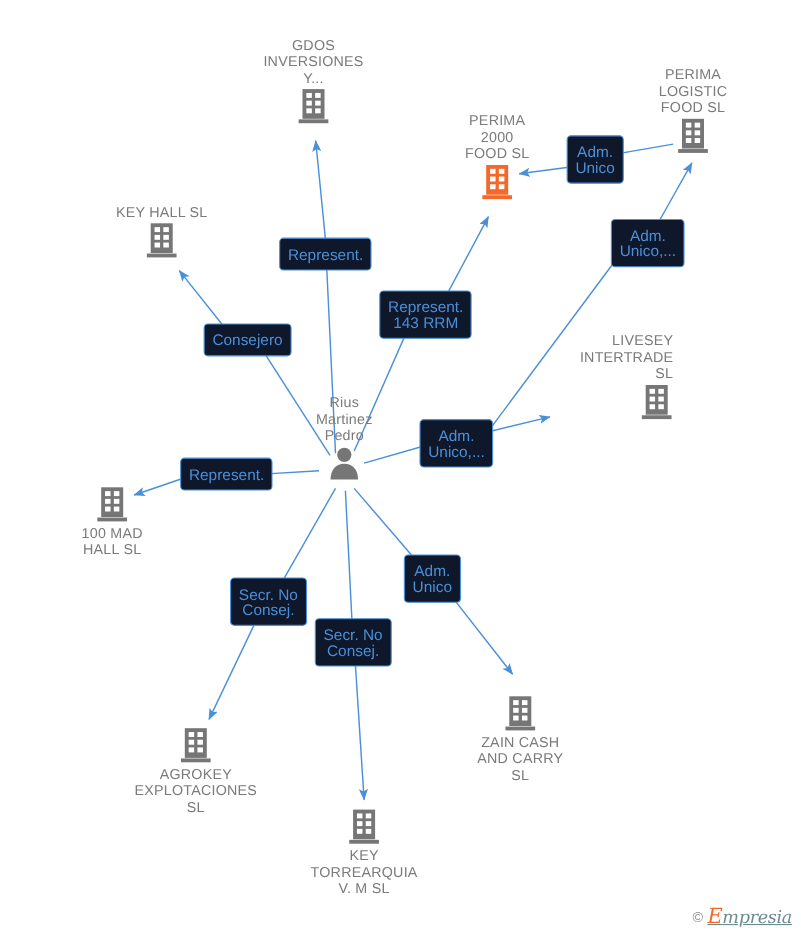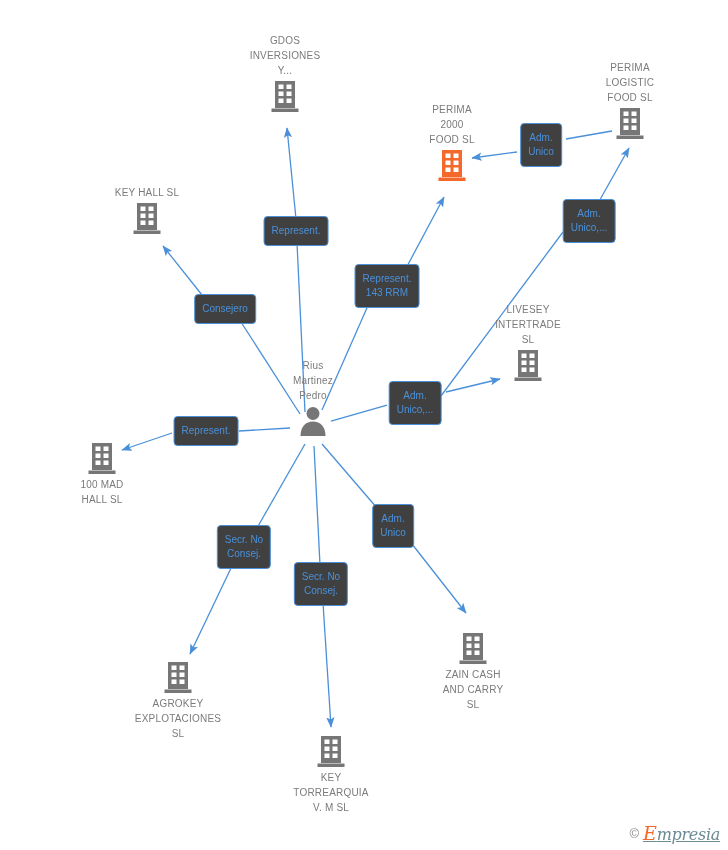--- a/index.html
+++ b/index.html
@@ -24,42 +24,42 @@
     width: 728px;
     height: 850px;
   }
   .node {
     position: absolute;
     width: 130px;
     margin-left: -65px;
     text-align: center;
   }
   .node-label {
-    font-size: 10px;
+    font-size: 13px;
     line-height: 15px;
     color: #7b7b7b;
     letter-spacing: 0.2px;
     white-space: pre-line;
   }
   .node-label.highlight {
     color: #7b7b7b;
   }
   .icon-wrap {
     display: block;
     line-height: 0;
   }
   .node.label-top .icon-wrap { margin-top: 2px; }
   .node.label-bottom .icon-wrap { margin-bottom: 2px; }
   .edge-label {
     position: absolute;
     border: 1px solid #4a90d9;
     border-radius: 4px;
-    background: #404040;
+    background: #0f172a;
     color: #4a90d9;
-    font-size: 10px;
+    font-size: 14px;
     line-height: 14px;
     padding: 7px 7px;
     text-align: center;
     white-space: pre-line;
     transform: translate(-50%, -50%);
     box-sizing: border-box;
   }
   #watermark {
     position: absolute;
     right: 8px;
@@ -197,21 +197,21 @@
         <rect x="16.5" y="4.5" width="5" height="4.5" fill="#ffffff"></rect>
         <rect x="8.5" y="11.5" width="5" height="4.5" fill="#ffffff"></rect>
         <rect x="16.5" y="11.5" width="5" height="4.5" fill="#ffffff"></rect>
         <rect x="8.5" y="18.5" width="5" height="4.5" fill="#ffffff"></rect>
         <rect x="16.5" y="18.5" width="5" height="4.5" fill="#ffffff"></rect>
         <rect x="1.5" y="28.5" width="27" height="3.5" fill="#767676"></rect>
       </svg>
     </span>
   </div>
 
-  <div class="node label-top" style="left:528px; top:302px;">
+  <div class="node label-top" style="left:547px; top:302px;text-align:right;">
     <div class="node-label">LIVESEY
 INTERTRADE
 SL</div>
     <span class="icon-wrap">
       <svg width="30" height="33" viewBox="0 0 30 33">
         <rect x="5" y="1" width="20" height="27" fill="#767676"></rect>
         <rect x="8.5" y="4.5" width="5" height="4.5" fill="#ffffff"></rect>
         <rect x="16.5" y="4.5" width="5" height="4.5" fill="#ffffff"></rect>
         <rect x="8.5" y="11.5" width="5" height="4.5" fill="#ffffff"></rect>
         <rect x="16.5" y="11.5" width="5" height="4.5" fill="#ffffff"></rect>

